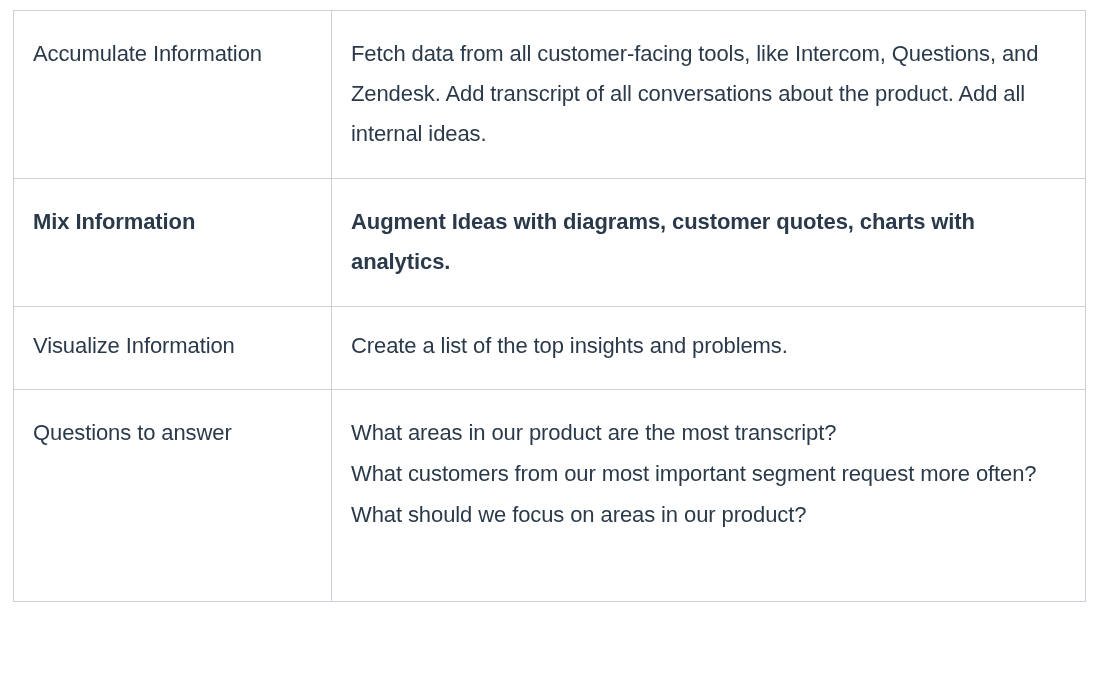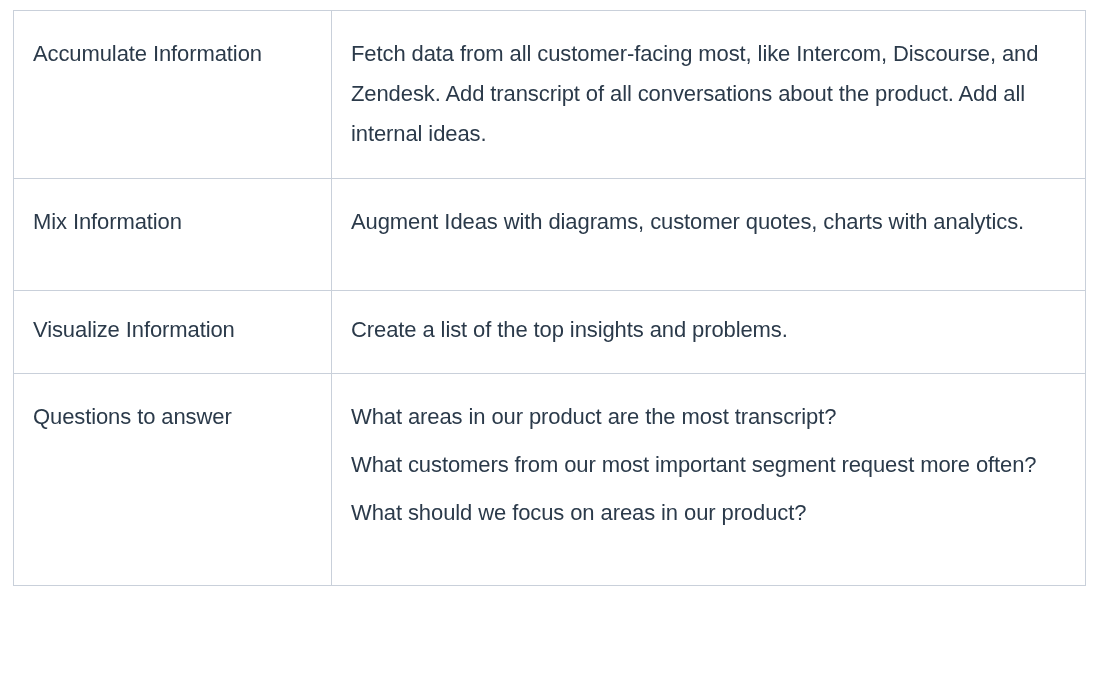--- a/index.html
+++ b/index.html
@@ -59,47 +59,47 @@
   td.col-desc {
     padding: 23px 24px 24px 19px;
     box-sizing: border-box;
   }
 
   td.col-desc p {
     margin: 0;
   }
 
   td.col-desc p + p {
-    margin-top: 8px;
+    margin-top: 1px;
   }
 
   
   tr.row-0 td { height: 151px; }
-  tr.row-1 td { height: 112px; }
+  tr.row-1 td { height: 112px; font-weight: bold; }
   tr.row-2 td { height: 113px; }
   tr.row-3 td { height: 74px; }
   tr.row-4 td { height: 212px; }
 
   tr.row-3 td.col-label,
   tr.row-3 td.col-desc { padding-top: 19px; padding-bottom: 23px; }
 </style>
 </head>
 <body>
 
 <div class="page">
   <div class="table-wrap">
     <table class="info-table">
       <tbody>
 
         <tr class="row-0">
           <td class="col-label">
             <span>Accumulate Information</span>
           </td>
           <td class="col-desc">
-            <p>Fetch data from all customer-facing most, like Intercom, Discourse, and Zendesk. Add transcript of all conversations about the product. Add all internal ideas.</p>
+            <p>Fetch data from all customer-facing tools, like Intercom, Questions, and Zendesk. Add transcript of all conversations about the product. Add all internal ideas.</p>
           </td>
         </tr>
 
         <tr class="row-1">
           <td class="col-label">
             <span>Mix Information</span>
           </td>
           <td class="col-desc">
             <p>Augment Ideas with diagrams, customer quotes, charts with analytics.</p>
           </td>

